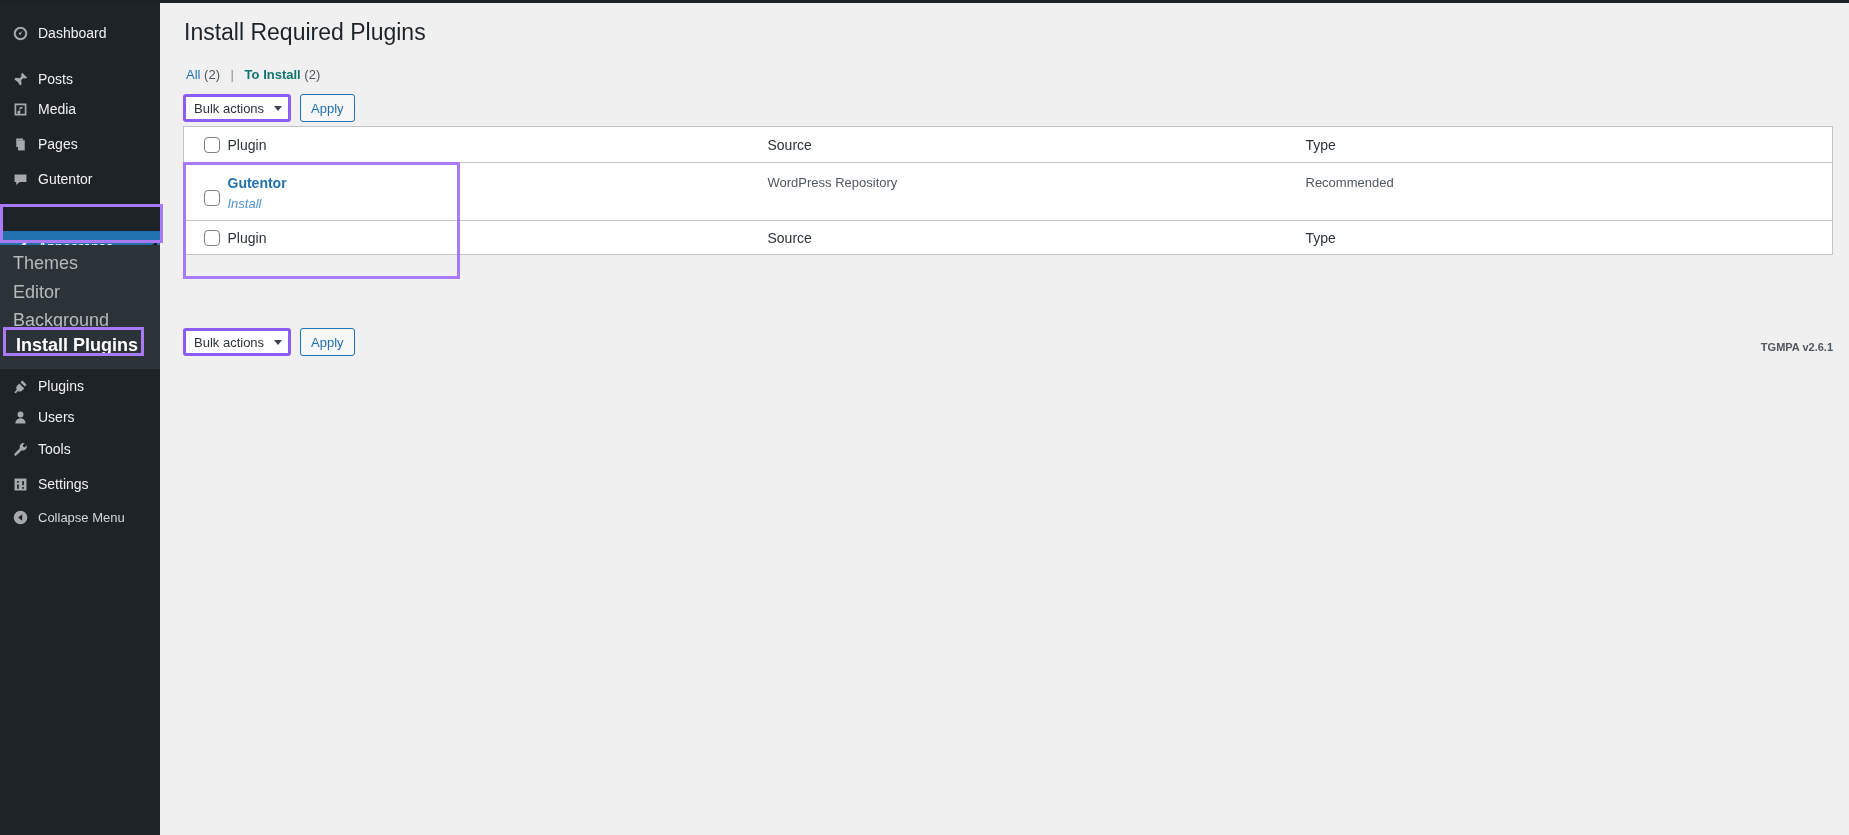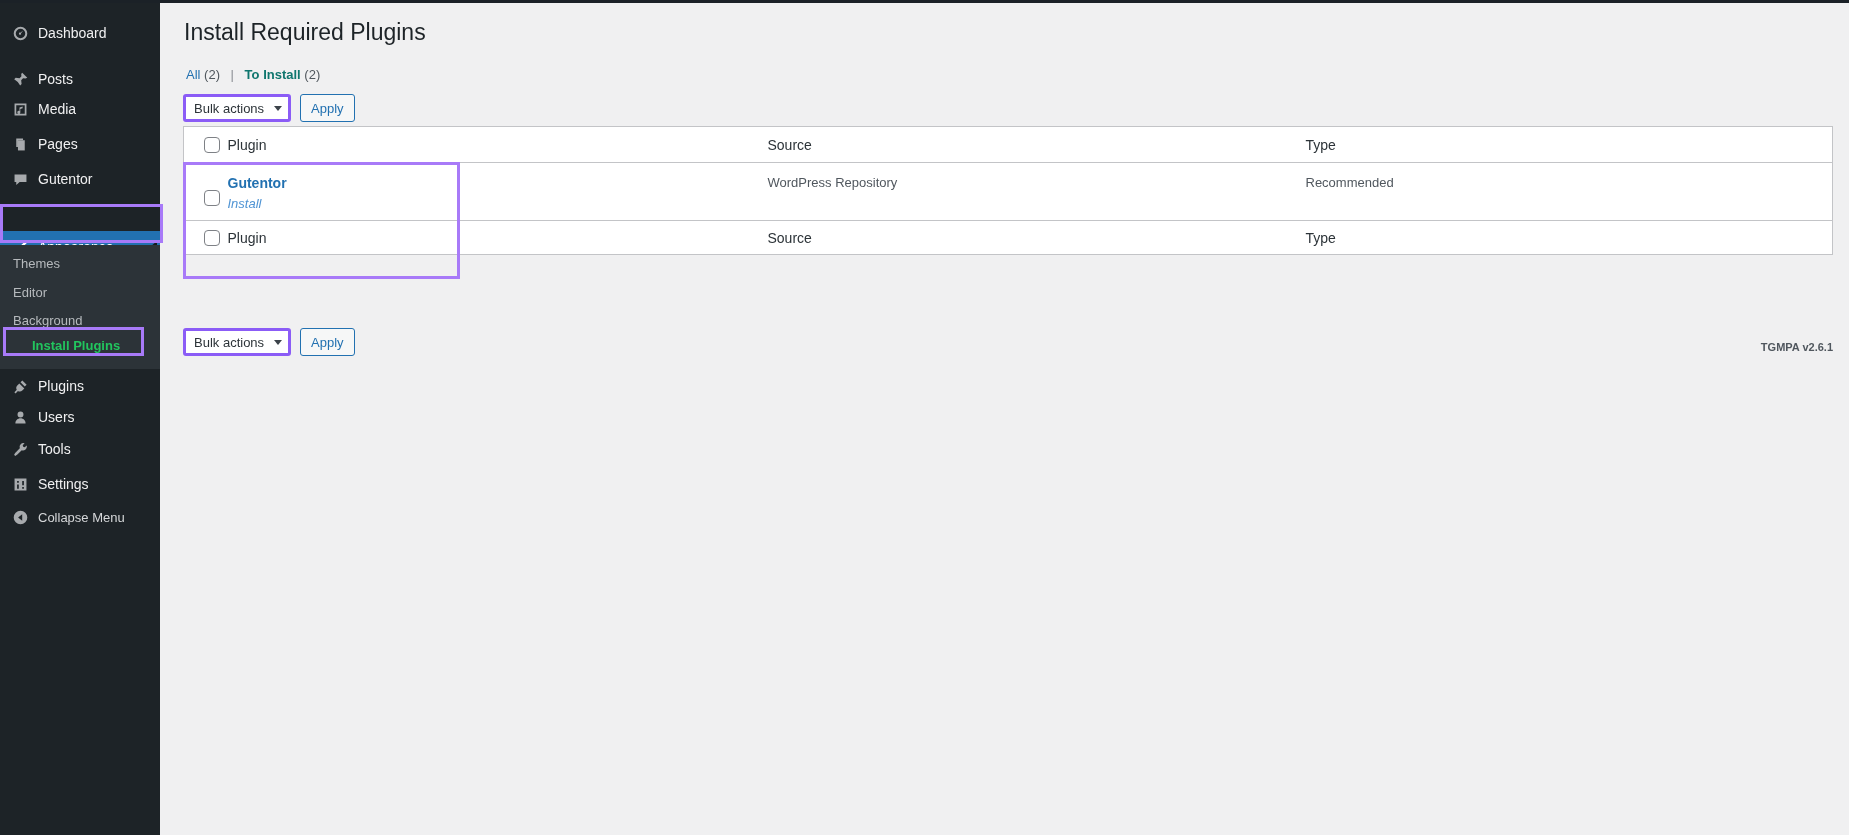--- a/index.html
+++ b/index.html
@@ -16,22 +16,22 @@
   .menu-item{position:absolute;left:0;width:160px;height:22px;display:flex;align-items:center;
     padding-left:11px;box-sizing:border-box;gap:9px;color:#f0f0f1;font-size:14px;cursor:pointer;}
   .menu-item .mi-icon{width:18px;height:18px;flex:0 0 18px;display:flex;align-items:center;justify-content:center;}
   .menu-item .mi-icon svg{width:17px;height:17px;fill:#a7aaad;}
   .menu-item.active{background:#2271b1;height:32px;color:#fff;margin-top:21px;}
   .menu-item.active .mi-icon svg{fill:#fff;}
   .active-arrow{position:absolute;right:3px;top:50%;margin-top:-6px;width:0;height:0;
     border-top:6px solid transparent;border-bottom:6px solid transparent;border-right:7px solid #16191d;}
   .submenu{position:absolute;left:0;top:242px;width:160px;height:124px;background:#2c3338;}
   .submenu-item{position:absolute;left:0;width:160px;height:20px;display:flex;align-items:center;
-    padding-left:13px;box-sizing:border-box;color:#b6babd;font-size:13px;cursor:pointer;}
-  .submenu-item.current{color:#22c55e;font-weight:bold;padding-left:32px;}
+    padding-left:13px;box-sizing:border-box;color:#b6babd;font-size:18px;cursor:pointer;}
+  .submenu-item.current{color:#ffffff;font-weight:bold;padding-left:16px;}
   .collapse-label{color:#d5d7d9;}
 
   
   .hl-box{position:absolute;border:3px solid #a87af8;box-sizing:border-box;pointer-events:none;z-index:30;background:transparent;}
   .hl-appearance{left:0;top:204px;width:163px;height:39px;}
   .hl-install-plugins{left:3px;top:327px;width:141px;height:29px;}
   .hl-rows{left:183px;top:162px;width:277px;height:117px;}
 
   
   .main{position:absolute;left:160px;top:3px;width:1689px;height:832px;background:#f0f0f1;}

